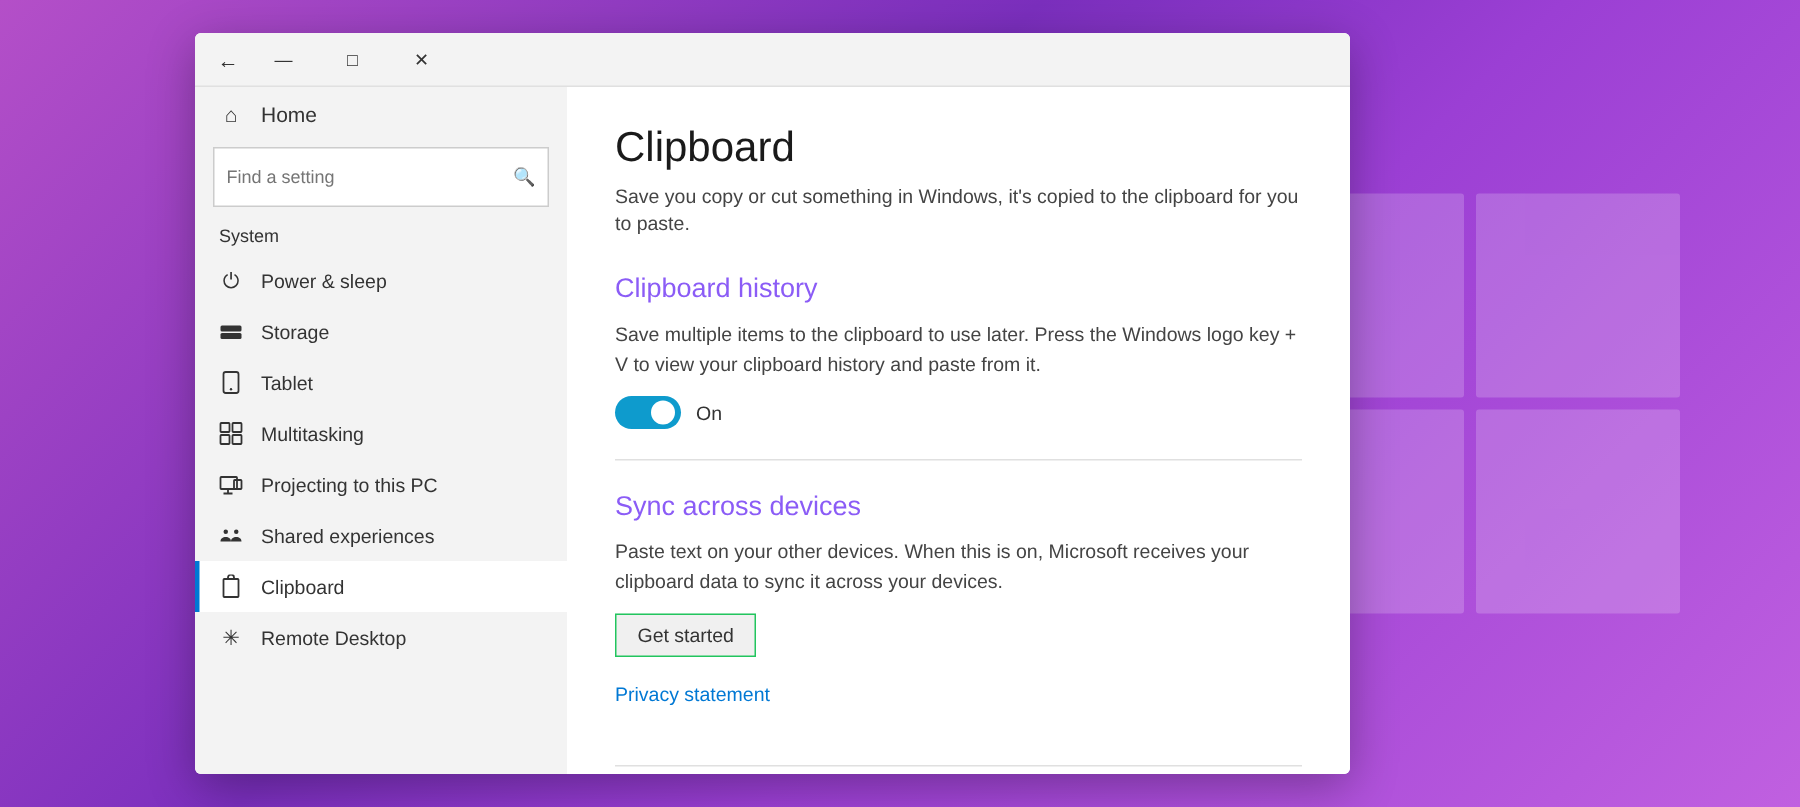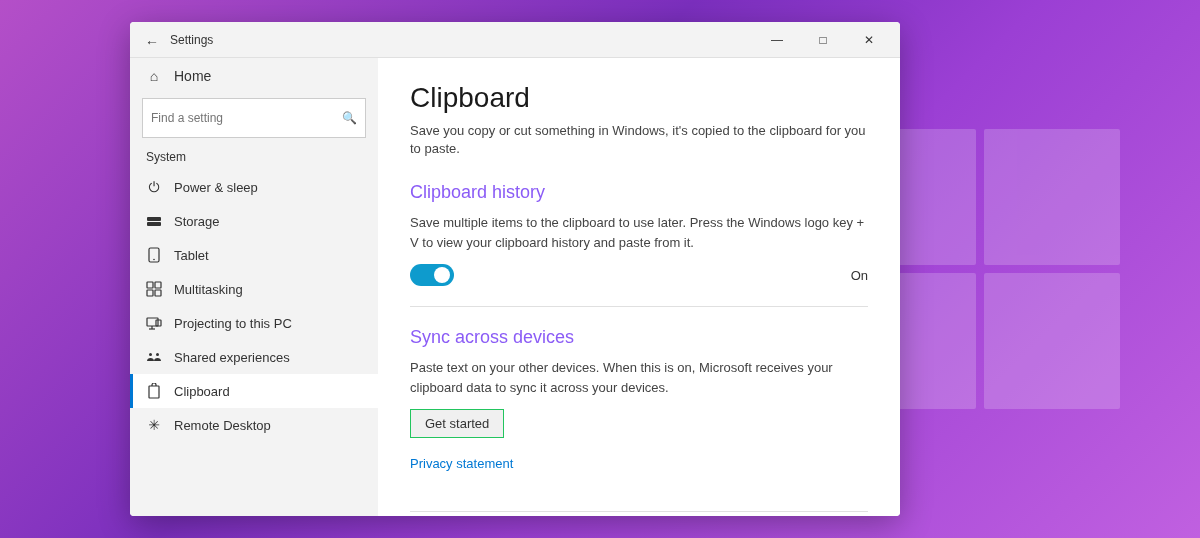--- a/index.html
+++ b/index.html
@@ -203,23 +203,22 @@
     .section-divider {
       height: 1px;
       background: #e0e0e0;
       margin: 20px 0;
     }
 
     
     .toggle-row {
       display: flex;
       align-items: center;
-      gap: 0;
+      gap: 10px;
       margin-bottom: 4px;
-      justify-content: space-between;
     }
     .toggle-switch {
       width: 44px;
       height: 22px;
       border-radius: 11px;
       background: #0e9bcd;
       position: relative;
       cursor: pointer;
       flex-shrink: 0;
     }
@@ -273,21 +272,20 @@
   <div class="win-logo-pane"></div>
   <div class="win-logo-pane"></div>
   <div class="win-logo-pane"></div>
   <div class="win-logo-pane"></div>
 </div>
 
 <div class="settings-window">
 
   <div class="title-bar">
     <div class="title-bar-back">←</div>
-    <span class="title-bar-title">Settings</span>
     <div class="title-bar-controls">
       <button class="title-bar-btn">—</button>
       <button class="title-bar-btn">□</button>
       <button class="title-bar-btn close">✕</button>
     </div>
   </div>
 
   <div class="window-body">
 
     <div class="sidebar">

